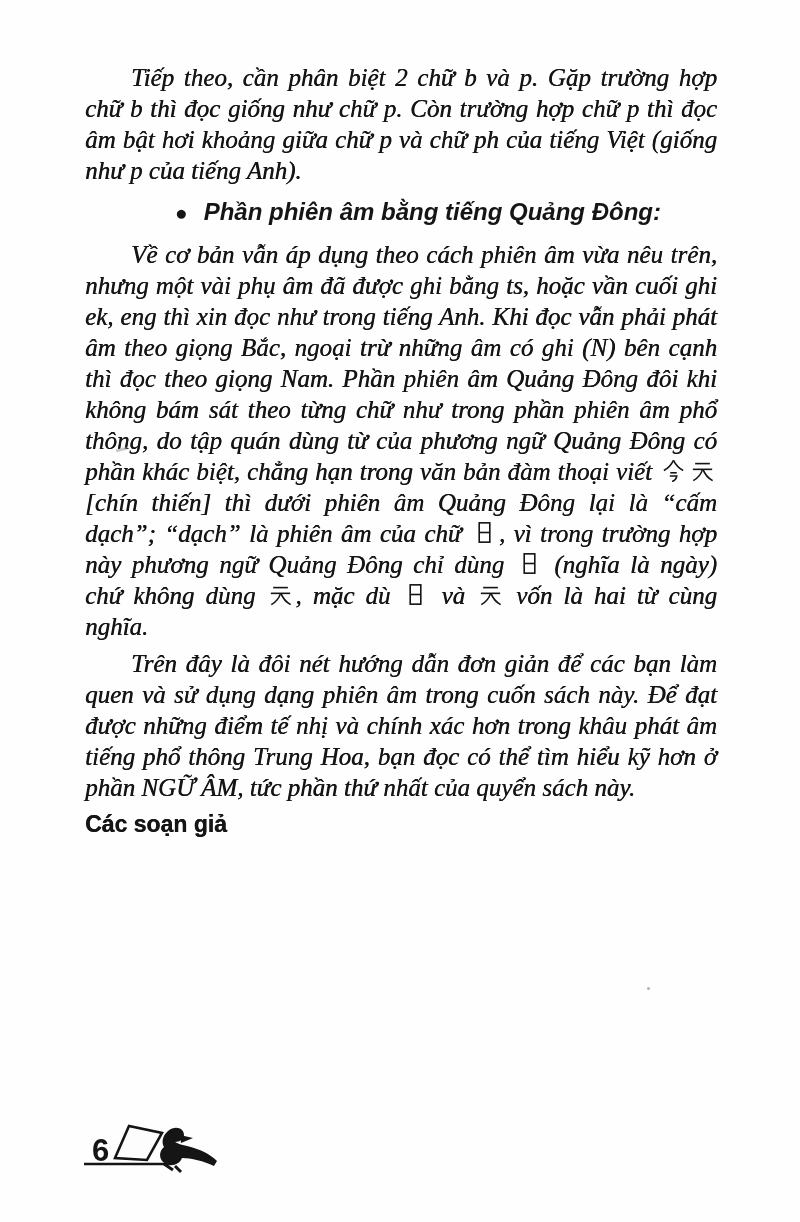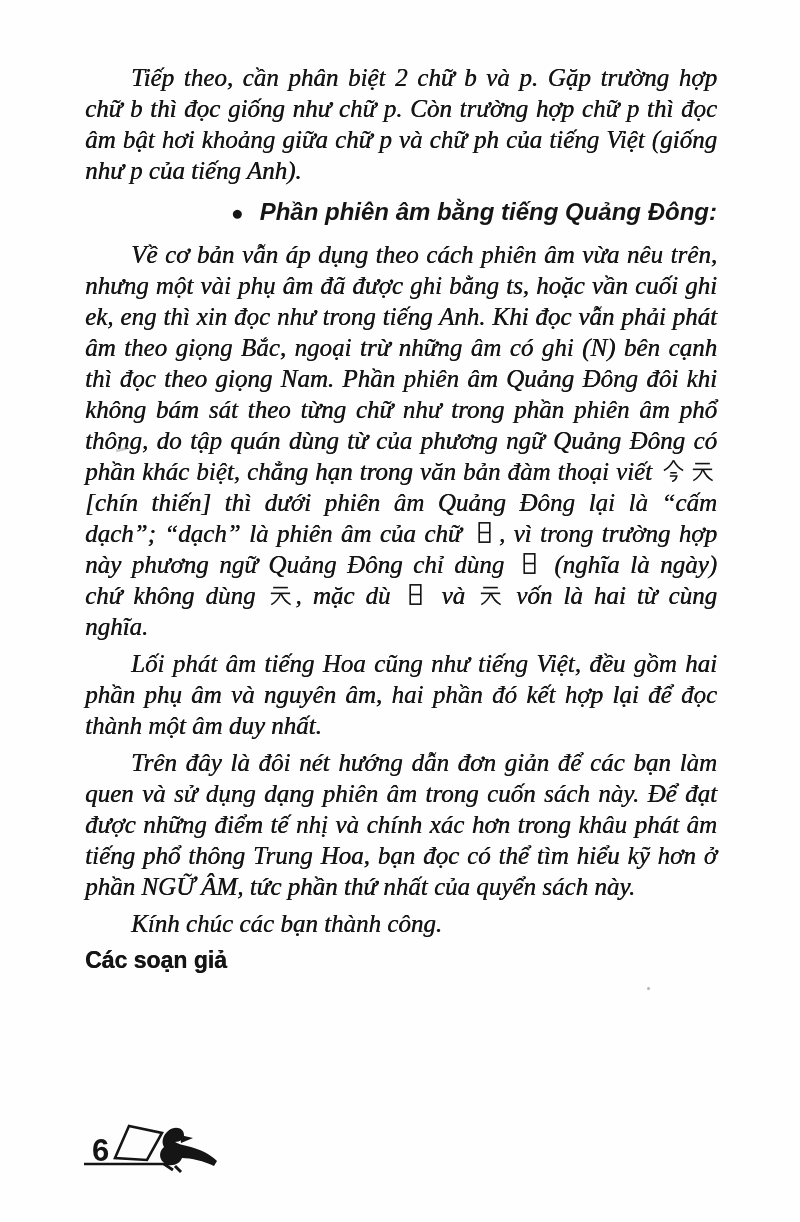--- a/index.html
+++ b/index.html
@@ -11,21 +11,21 @@
     position:relative;width:800px;height:1222px;background:#fefefe;color:#151515;
   }
   .textblock{
     position:absolute;left:85px;top:62px;width:632px;
     font-style:italic;font-size:25px;line-height:31px;text-align:justify;
     text-shadow:0.4px 0 0 currentColor;
   }
   p.body{margin:0 0 6px 0;text-indent:46px;}
   p.heading{
     font-family:"Liberation Sans", sans-serif;font-weight:bold;font-size:24px;
-    margin:10px 0 11px 0;text-indent:0;padding-left:34px;text-align:right;
+    margin:10px 0 11px 0;text-indent:0;padding-left:34px;text-align:center;
     text-shadow:none;
   }
   .bullet{font-style:normal;margin-right:16px;font-size:21px;}
   .signature{
     font-family:"Liberation Sans", sans-serif;font-style:normal;font-weight:bold;
     font-size:23px;text-align:left;margin-top:6px;text-shadow:0.4px 0 0 currentColor;
   }
   svg.cjk{
     width:0.92em;height:0.92em;margin:0 3px;vertical-align:-2px;display:inline-block;
   }
@@ -69,23 +69,21 @@
             <path d="M52 45 C60 66 76 84 94 94"></path>
           </svg>, mặc dù <svg class="cjk" viewBox="0 0 100 100" aria-label="日">
             <rect x="27" y="8" width="46" height="84"></rect>
             <path d="M27 50 H73"></path>
           </svg> và <svg class="cjk" viewBox="0 0 100 100" aria-label="天">
             <path d="M18 20 H82"></path>
             <path d="M8 45 H92"></path>
             <path d="M50 45 C44 66 28 84 10 94"></path>
             <path d="M52 45 C60 66 76 84 94 94"></path>
           </svg> vốn là hai từ cùng nghĩa.</p>
-        <p class="body">Lối phát âm tiếng Hoa cũng như tiếng Việt, đều gồm hai phần phụ âm và nguyên âm, hai phần đó kết hợp lại để đọc thành một âm duy nhất.</p>
         <p class="body">Trên đây là đôi nét hướng dẫn đơn giản để các bạn làm quen và sử dụng dạng phiên âm trong cuốn sách này. Để đạt được những điểm tế nhị và chính xác hơn trong khâu phát âm tiếng phổ thông Trung Hoa, bạn đọc có thể tìm hiểu kỹ hơn ở phần NGỮ ÂM, tức phần thứ nhất của quyển sách này.</p>
-        <p class="body">Kính chúc các bạn thành công.</p>
       </div>
     <div class="signature">Các soạn giả</div>
   </div>
 
   <div class="footer">
     <svg viewBox="0 0 160 62" width="160" height="62">
       <line x1="2" y1="48" x2="88" y2="48" stroke="#151515" stroke-width="2.6"></line>
       <text x="10" y="45" font-family="Liberation Sans, sans-serif" font-size="31" font-weight="bold" fill="#151515">6</text>
       <polygon points="33,42 47,10 80,17 65,44" fill="#fdfdfd" stroke="#151515" stroke-width="2.6"></polygon>
       <g transform="translate(-6,0)">

